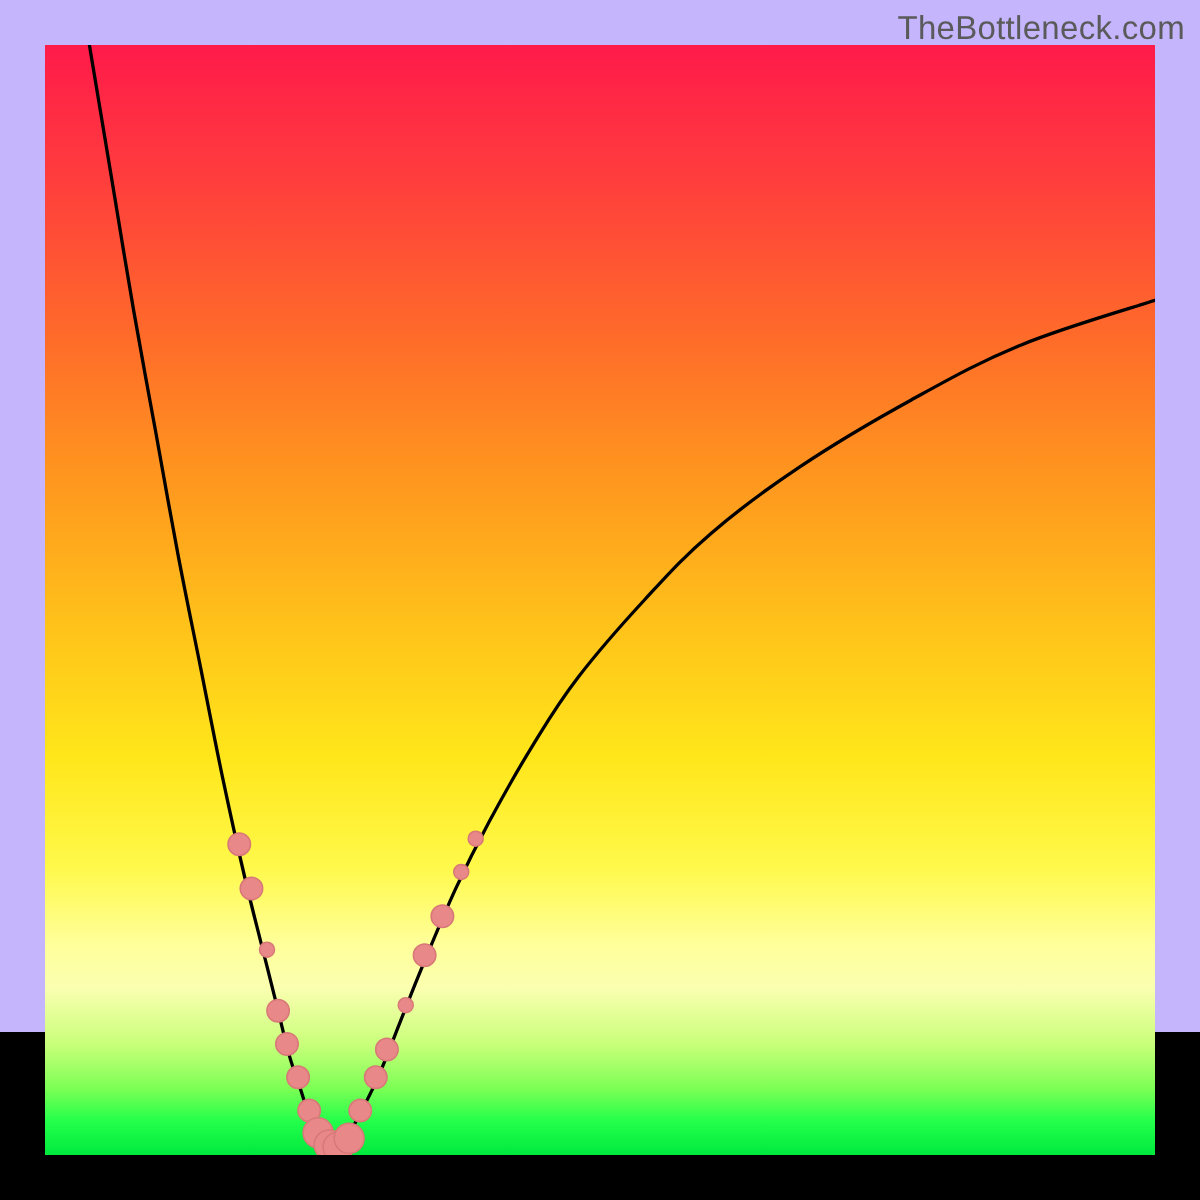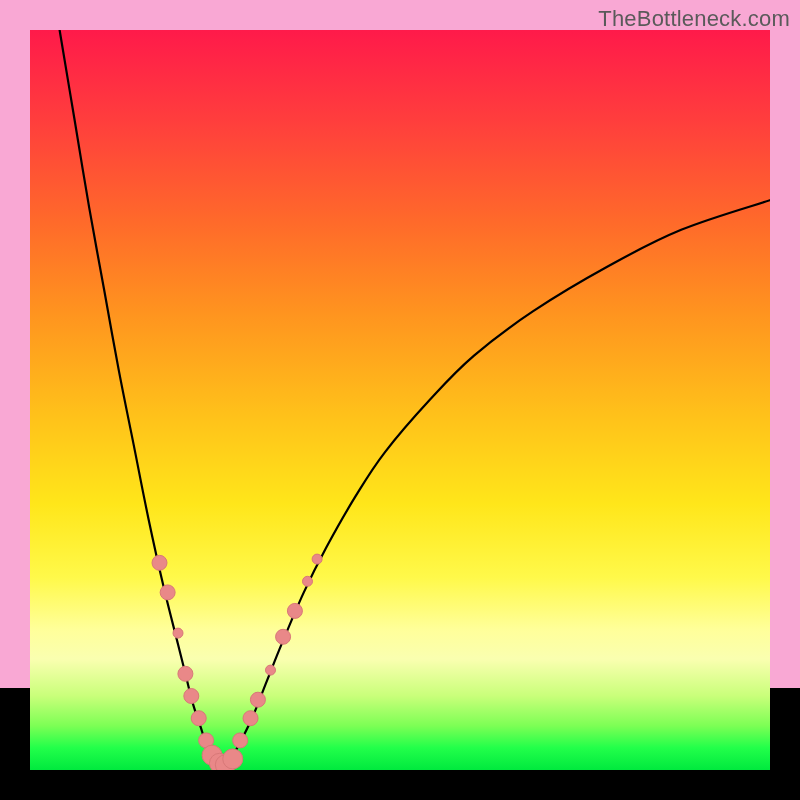--- a/index.html
+++ b/index.html
@@ -8,21 +8,21 @@
     width: 800px;
     height: 800px;
     overflow: hidden;
     background: #000;
     font-family: Arial, Helvetica, sans-serif;
   }
   .stage {
     position: relative;
     width: 800px;
     height: 688px;
-    background: #f9a8d4;
+    background: #c4b5fd;
   }
   .plot-area {
     position: absolute;
     left: 30px;
     top: 30px;
     width: 740px;
     height: 740px;
     background: linear-gradient(
       to bottom,
       #ff1a4a 0%,

